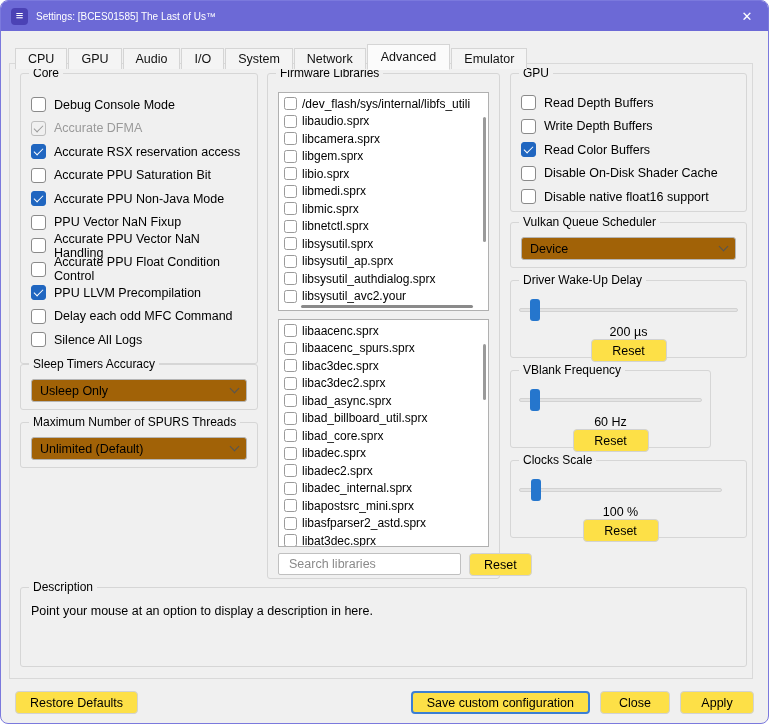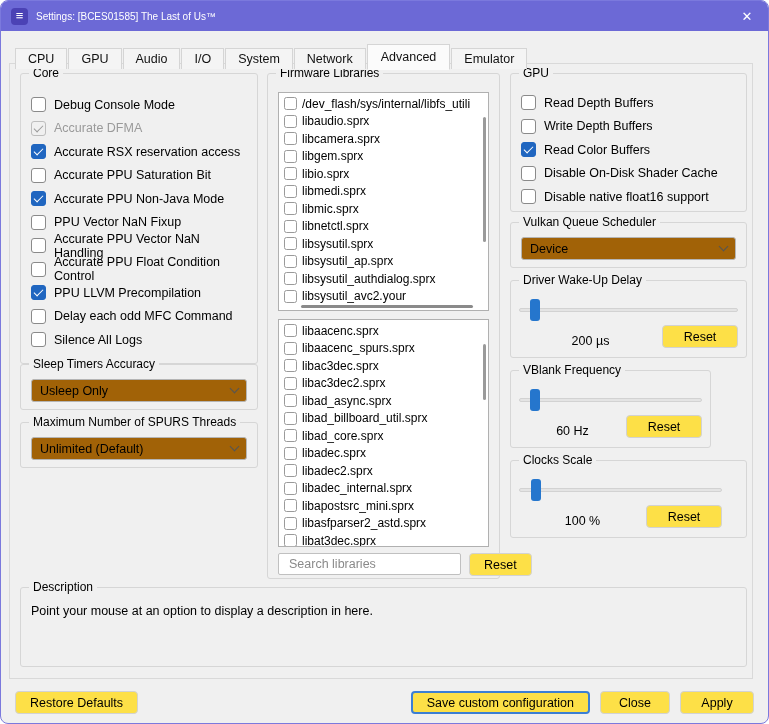--- a/index.html
+++ b/index.html
@@ -85,21 +85,21 @@
   .search-input::placeholder { color:#8a8a8a; }
   .btn {
     height:23px; background:#fde047; border:1px solid #d2d2d2; border-radius:4px;
     font-family:"Liberation Sans", sans-serif; font-size:12.5px; padding:0 14px; color:#000;
   }
   .btn.primary { border:2px solid #3c7fd4; }
   
   .slider { position:relative; height:22px; margin:14px 8px 2px 8px; }
   .slider .track { position:absolute; top:9px; left:0; right:0; height:4px; background:#e4e4e4; border:1px solid #d2d2d2; border-radius:2px; }
   .slider .handle { position:absolute; top:0; width:10px; height:22px; background:#2576cd; border-radius:3px; }
-  .slider-row { display:flex; align-items:flex-end; padding:2px 8px 0 8px; }
+  .slider-row { display:flex; align-items:center; padding:2px 8px 0 8px;flex-direction:column; }
   .slider-row .val { flex:1; text-align:center; font-size:12.5px; }
   .slider-row .btn { width:76px; }
   
   .desc-text { font-size:12.5px; padding:16px 10px; color:#000; }
   
   .footer { position:absolute; left:14px; right:14px; bottom:9px; display:flex; }
   .footer .right { margin-left:auto; display:flex; gap:10px; }
 </style>
 </head>
 <body>

